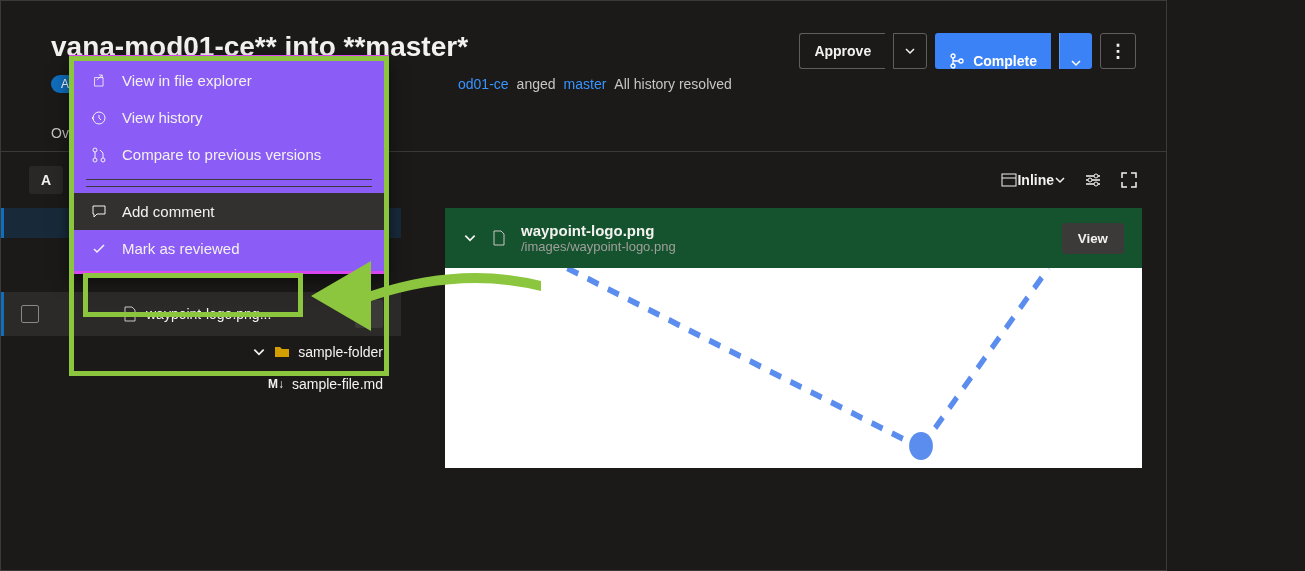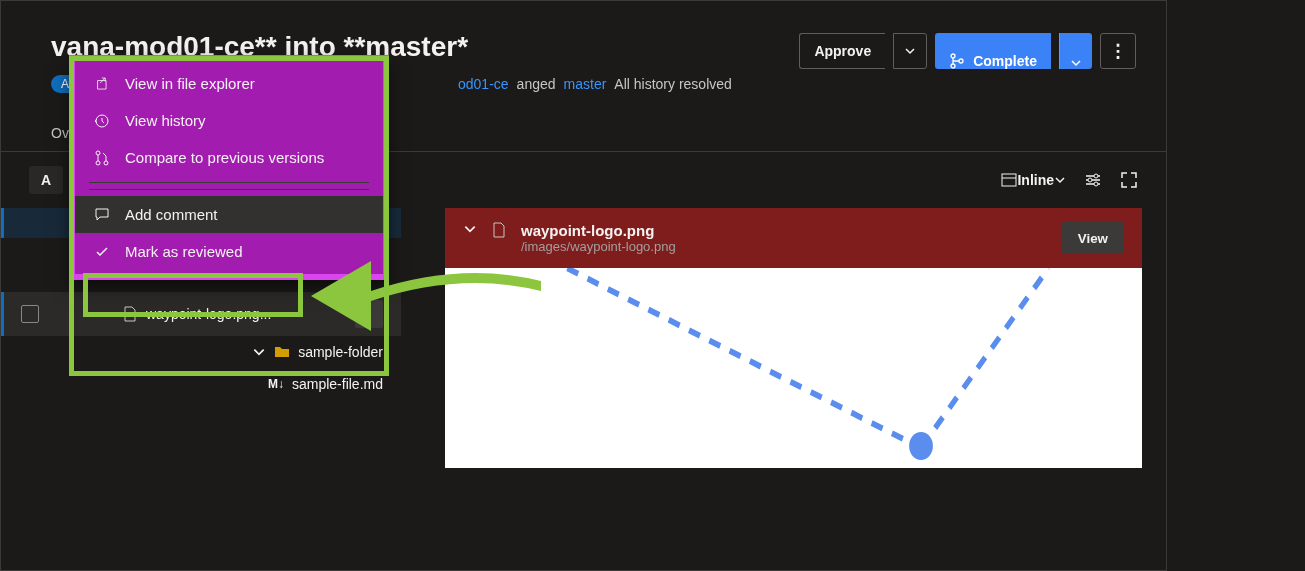--- a/index.html
+++ b/index.html
@@ -135,21 +135,22 @@
       align-items: center; justify-content: center; border-radius: 2px;
       margin-left: auto; font-weight: bold;
     }
     
     .viewer {
       flex: 1;
       padding: 0 24px 24px 44px;
     }
     .file-header {
       display: flex;
-      background: #7f1d1d;
+      align-items: center;
+      background: #14532d;
       padding: 14px 18px;
       gap: 14px;
     }
     .file-header .info { flex: 1; }
     .file-name { font-weight: 600; font-size: 15px; }
     .file-path { color: #a19f9d; font-size: 13px; }
     .btn-view {
       background: #3b3a39; color: #f3f2f1; border: none;
       padding: 8px 16px; border-radius: 3px; font-weight: 600;
     }
@@ -157,22 +158,22 @@
       background: #fff;
       height: 200px;
       position: relative;
       overflow: hidden;
     }
     
     .context-menu {
       position: absolute;
       top: 54px; left: 68px;
       width: 320px;
-      background: #a21caf;
-      border: 6px solid #d946ef;
+      background: #8b5cf6;
+      border: 3px solid #d946ef;
       box-shadow: 0 8px 16px rgba(0,0,0,0.5);
       z-index: 100;
       padding: 4px 0;
     }
     .menu-item {
       display: flex; align-items: center; gap: 14px;
       padding: 10px 18px;
       color: #f3f2f1; font-size: 15px;
     }
     .menu-item .icon { width: 18px; display: flex; justify-content: center; }

